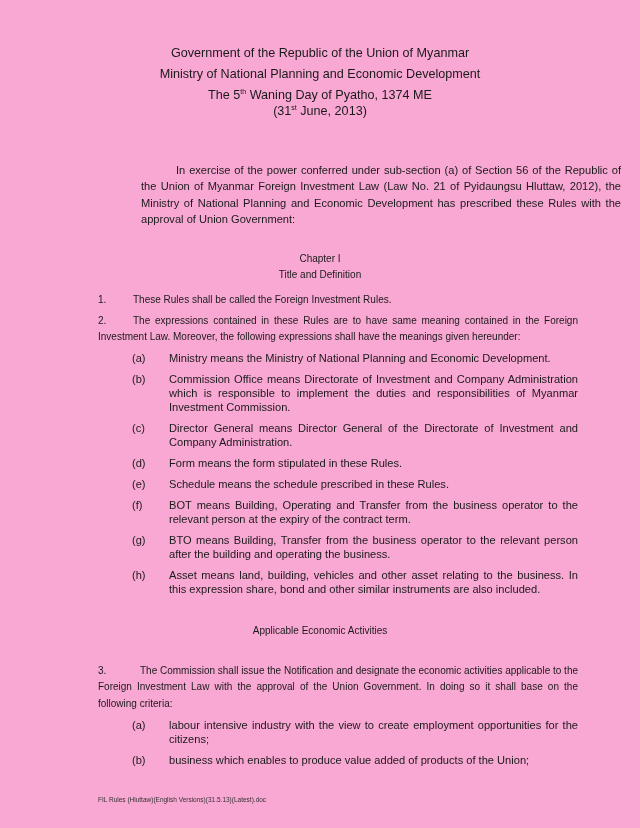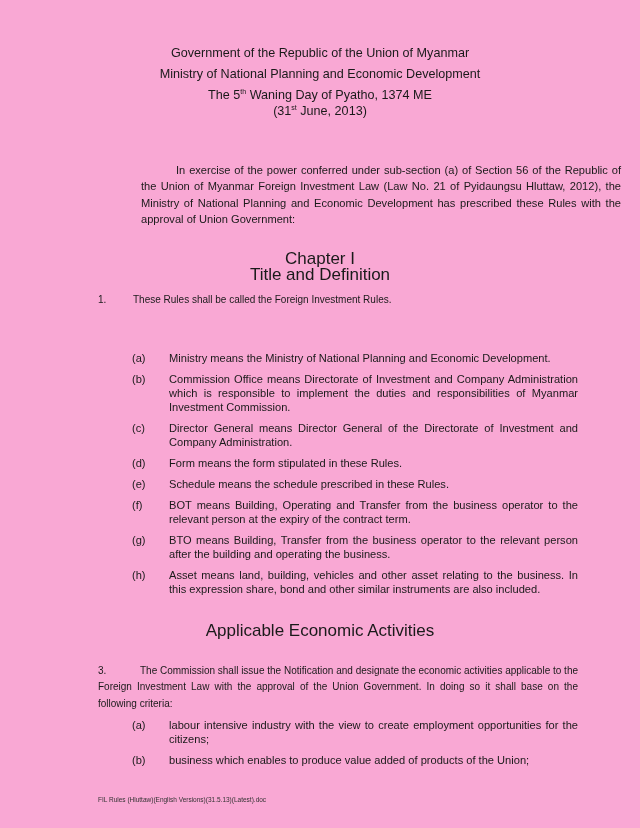--- a/index.html
+++ b/index.html
@@ -9,21 +9,21 @@
 
     .header { position: absolute; top: 43px; left: 0; width: 640px; text-align: center; font-size: 12.6px; }
     .header .hl { height: 21px; line-height: 21px; }
     .header .hl.date1 { height: 17px; line-height: 17px; margin-top: 2px; }
     .header .hl.date2 { height: 14px; line-height: 14px; }
     sup { font-size: 7px; vertical-align: 5px; line-height: 0; }
 
     .body-text { position: absolute; left: 98px; width: 480px; font-size: 11.1px; line-height: 16.4px; text-align: justify; }
     .intro { top: 162px; text-indent: 35px; margin-left: 43px; }
 
-    .chapter { position: absolute; left: 0; width: 640px; text-align: center; font-size: 17px; line-height: 16px; }
+    .chapter { position: absolute; left: 0; width: 640px; text-align: center; font-size: 10px; line-height: 16px; }
     .ch1 { top: 251px; }
     .ch2 { top: 623px; }
 
     .para { position: absolute; left: 98px; width: 480px; font-size: 10px; line-height: 16.4px; text-align: justify; }
     .para .num { display: inline-block; width: 35px; }
     .p1 { top: 292px; }
     .p2 { top: 313px; }
     .p3 { top: 663px; }
     .p3 .num { width: 42px; }
 
@@ -50,20 +50,21 @@
 
   <p class="body-text intro">In exercise of the power conferred under sub-section (a) of Section 56 of the Republic of the Union of Myanmar Foreign Investment Law (Law No. 21 of Pyidaungsu Hluttaw, 2012), the Ministry of National Planning and Economic Development has prescribed these Rules with the approval of Union Government:</p>
 
   <div class="chapter ch1">
     <div>Chapter I</div>
     <div>Title and Definition</div>
   </div>
 
   <p class="para p1"><span class="num">1.</span><span>These Rules shall be called the Foreign Investment Rules.</span></p>
 
+  <p class="para p2"><span class="num">2.</span><span>The expressions contained in these Rules are to have same meaning contained in the Foreign Investment Law. Moreover, the following expressions shall have the meanings given hereunder:</span></p>
 
   <div class="items defs">
     <div class="item">
         <span class="lbl">(a)</span>
         <span class="txt">Ministry means the Ministry of National Planning and Economic Development.</span>
       </div>
     <div class="item">
         <span class="lbl">(b)</span>
         <span class="txt">Commission Office means Directorate of Investment and Company Administration which is responsible to implement the duties and responsibilities of Myanmar Investment Commission.</span>
       </div>

